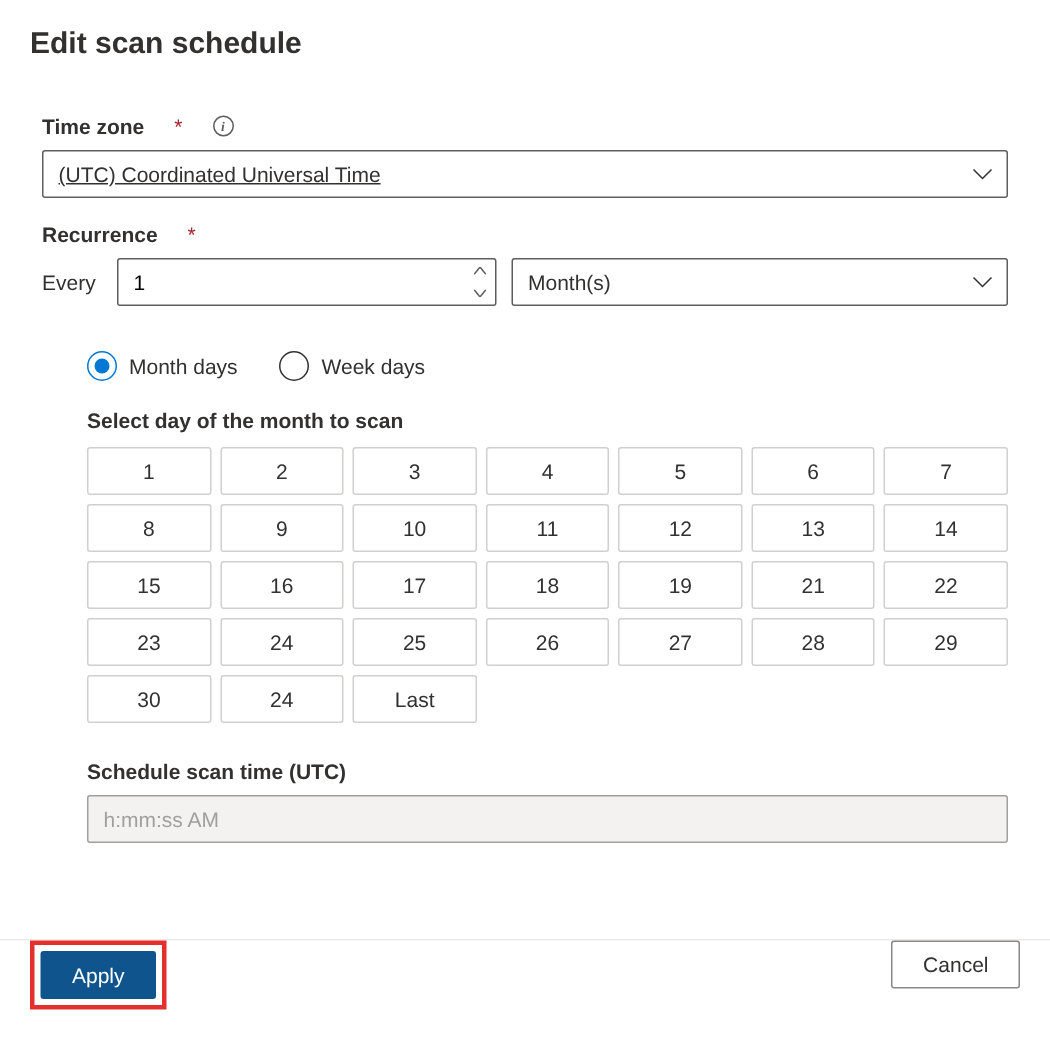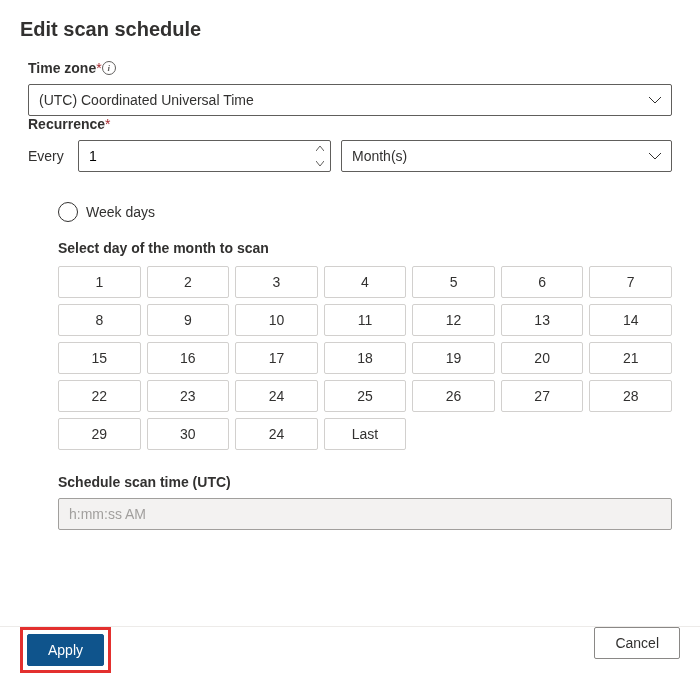--- a/index.html
+++ b/index.html
@@ -39,45 +39,46 @@
       border-radius: 7px;
       border: 3px solid #fff;
     }
     .scroll-area::-webkit-scrollbar-button:single-button {
       height: 14px;
       background: #fff;
     }
     .field-label {
       font-size: 14px;
       font-weight: 600;
-      margin-top: 0;
+      margin-top: 16px;
       margin-bottom: 8px;
       display: flex;
       align-items: center;
-      gap: 0;
+      gap: 20px;
     }
     .required {
       color: #a4262c;
       font-weight: 400;
     }
     .info-icon {
       width: 14px;
       height: 14px;
       border: 1px solid #605e5c;
       border-radius: 50%;
       display: inline-flex;
       align-items: center;
       justify-content: center;
       font-size: 9px;
       font-style: italic;
       font-family: Georgia, serif;
       color: #605e5c;
     }
     .select-wrap {
       position: relative;
+      text-decoration: underline;
     }
     .select-box {
       width: 100%;
       height: 32px;
       border: 1px solid #605e5c;
       border-radius: 2px;
       padding: 0 30px 0 10px;
       font-size: 14px;
       font-family: inherit;
       background: #fff;
@@ -288,20 +289,26 @@
     <div class="unit-select-wrap">
       <div class="select-box">Month(s)</div>
       <svg class="chevron-icon" width="14" height="8" viewBox="0 0 14 8">
           <path d="M1 1 L7 7 L13 1" stroke="#323130" stroke-width="1" fill="none"></path>
         </svg>
     </div>
   </div>
 
   <div class="radio-row">
     <label class="radio-option">
+      <span class="radio-circle checked">
+          <span class="radio-dot"></span>
+        </span>
+      <span>Month days</span>
+    </label>
+    <label class="radio-option">
       <span class="radio-circle"></span>
       <span>Week days</span>
     </label>
   </div>
 
   <div class="section-heading">Select day of the month to scan</div>
   <div class="day-grid" id="day-grid">
       <div class="day-cell">1</div>
       <div class="day-cell">2</div>
       <div class="day-cell">3</div>
@@ -314,21 +321,20 @@
       <div class="day-cell">10</div>
       <div class="day-cell">11</div>
       <div class="day-cell">12</div>
       <div class="day-cell">13</div>
       <div class="day-cell">14</div>
       <div class="day-cell">15</div>
       <div class="day-cell">16</div>
       <div class="day-cell">17</div>
       <div class="day-cell">18</div>
       <div class="day-cell">19</div>
-      <div class="day-cell">20</div>
       <div class="day-cell">21</div>
       <div class="day-cell">22</div>
       <div class="day-cell">23</div>
       <div class="day-cell">24</div>
       <div class="day-cell">25</div>
       <div class="day-cell">26</div>
       <div class="day-cell">27</div>
       <div class="day-cell">28</div>
       <div class="day-cell">29</div>
       <div class="day-cell">30</div>

